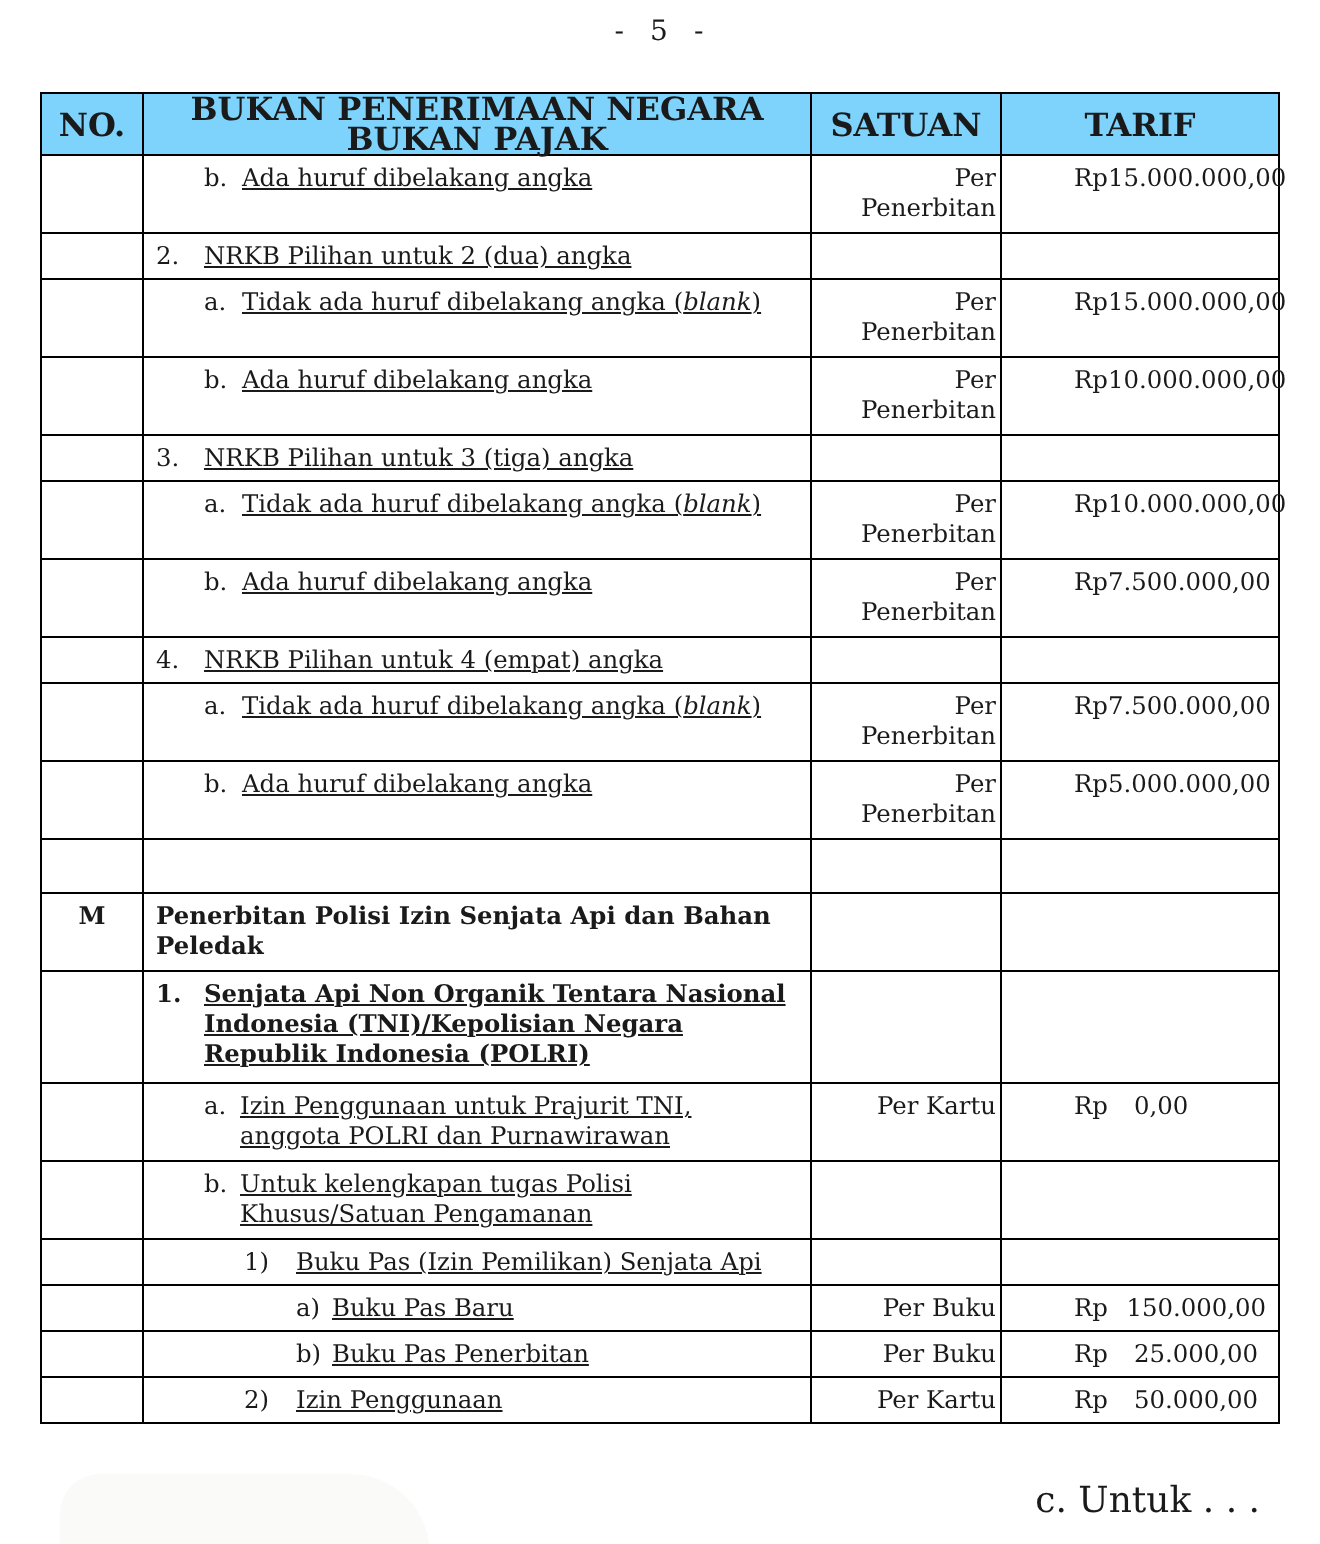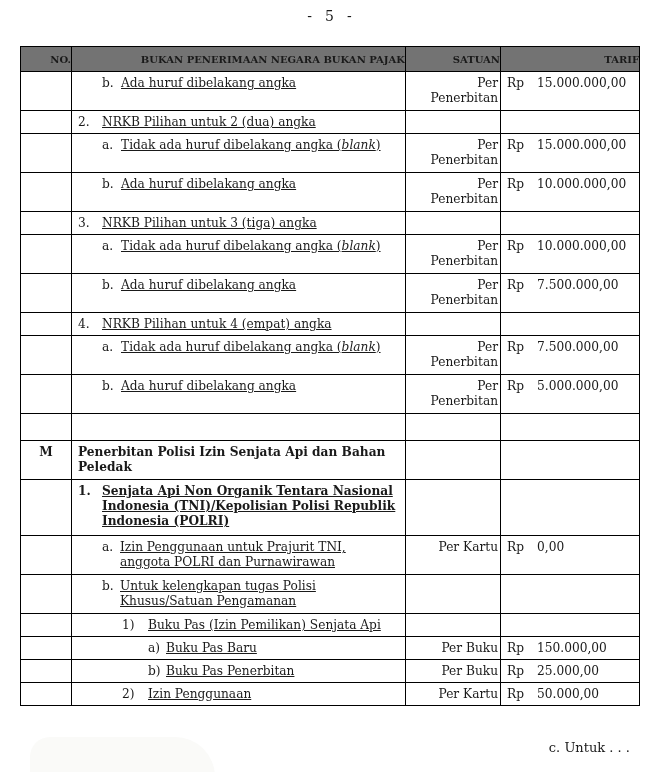--- a/index.html
+++ b/index.html
@@ -20,50 +20,50 @@
     }
     table.tarif-table td, table.tarif-table th {
       border: 1.4px solid #000; vertical-align: top; padding: 0;
       line-height: 15px;
     }
     col.c-no { width: 51px; }
     col.c-jenis { width: 334px; }
     col.c-satuan { width: 95px; }
     col.c-tarif { width: 139px; }
     thead th {
-      background: #737373; font-weight: bold; height: 24px;
-      vertical-align: middle !important; text-align: right; font-size: 10px;
+      background: #7dd3fc; font-weight: bold; height: 24px;
+      vertical-align: middle !important; text-align: center; font-size: 16px;
     }
     .row1 td { height: 22px; }
     .row2 td { height: 38px; }
     .row3 td { height: 38px; }
     .row4 td { height: 55px; }
     .cell-inner { padding: 4px 6px 2px 6px; }
     .satuan-inner { text-align: right; padding: 4px 2px 2px 2px; }
-    .tarif-inner { display: flex; padding: 4px 6px 2px 6px; }
+    .tarif-inner { display: flex; padding: 4px 6px 2px 6px; margin-left: 30px; }
     .tarif-inner .rp { width: 30px; }
     .tarif-inner .amt { flex: 1; text-align: left; }
     .no-inner { text-align: center; padding: 4px 2px 2px 2px; font-weight: bold; }
     .item { display: flex; }
     .item .mk { flex: 0 0 auto; }
     .item .tx { flex: 1; text-decoration: underline; }
     .lvl-sub { padding-left: 24px; }
     .lvl-sub .mk { width: 19px; }
     .lvl-num .mk { width: 24px; }
     .lvl-bold { font-weight: bold; }
     .lvl-bold .mk { width: 24px; }
     .lvl-a { padding-left: 24px; }
     .lvl-a .mk { width: 18px; }
     .lvl-1paren { padding-left: 44px; }
     .lvl-1paren .mk { width: 26px; }
     .lvl-aparen { padding-left: 70px; }
     .lvl-aparen .mk { width: 18px; }
     em { font-style: italic; }
     .footer-next {
-      position: absolute; right: 30px; top: 740px; font-size: 13px;
+      position: absolute; right: 30px; top: 740px; font-size: 18px;
     }
     .smudge {
       position: absolute; left: 30px; top: 737px; width: 185px; height: 40px;
       background: #fafaf8; border-radius: 30px 60px 0 0;
     }
   </style>
 </head>
 <body>
 
 <div class="page-number">
@@ -293,21 +293,21 @@
       <td></td>
       <td></td>
     </tr>
 
     <tr class="row4">
       <td></td>
       <td>
           <div class="cell-inner">
             <div class="item lvl-bold">
               <span class="mk">1.</span>
-              <span class="tx">Senjata Api Non Organik Tentara Nasional Indonesia (TNI)/Kepolisian Polisi Republik Indonesia (POLRI)</span>
+              <span class="tx">Senjata Api Non Organik Tentara Nasional Indonesia (TNI)/Kepolisian Negara Republik Indonesia (POLRI)</span>
             </div>
           </div>
         </td>
       <td></td>
       <td></td>
     </tr>
 
     <tr class="row2">
       <td></td>
       <td>

